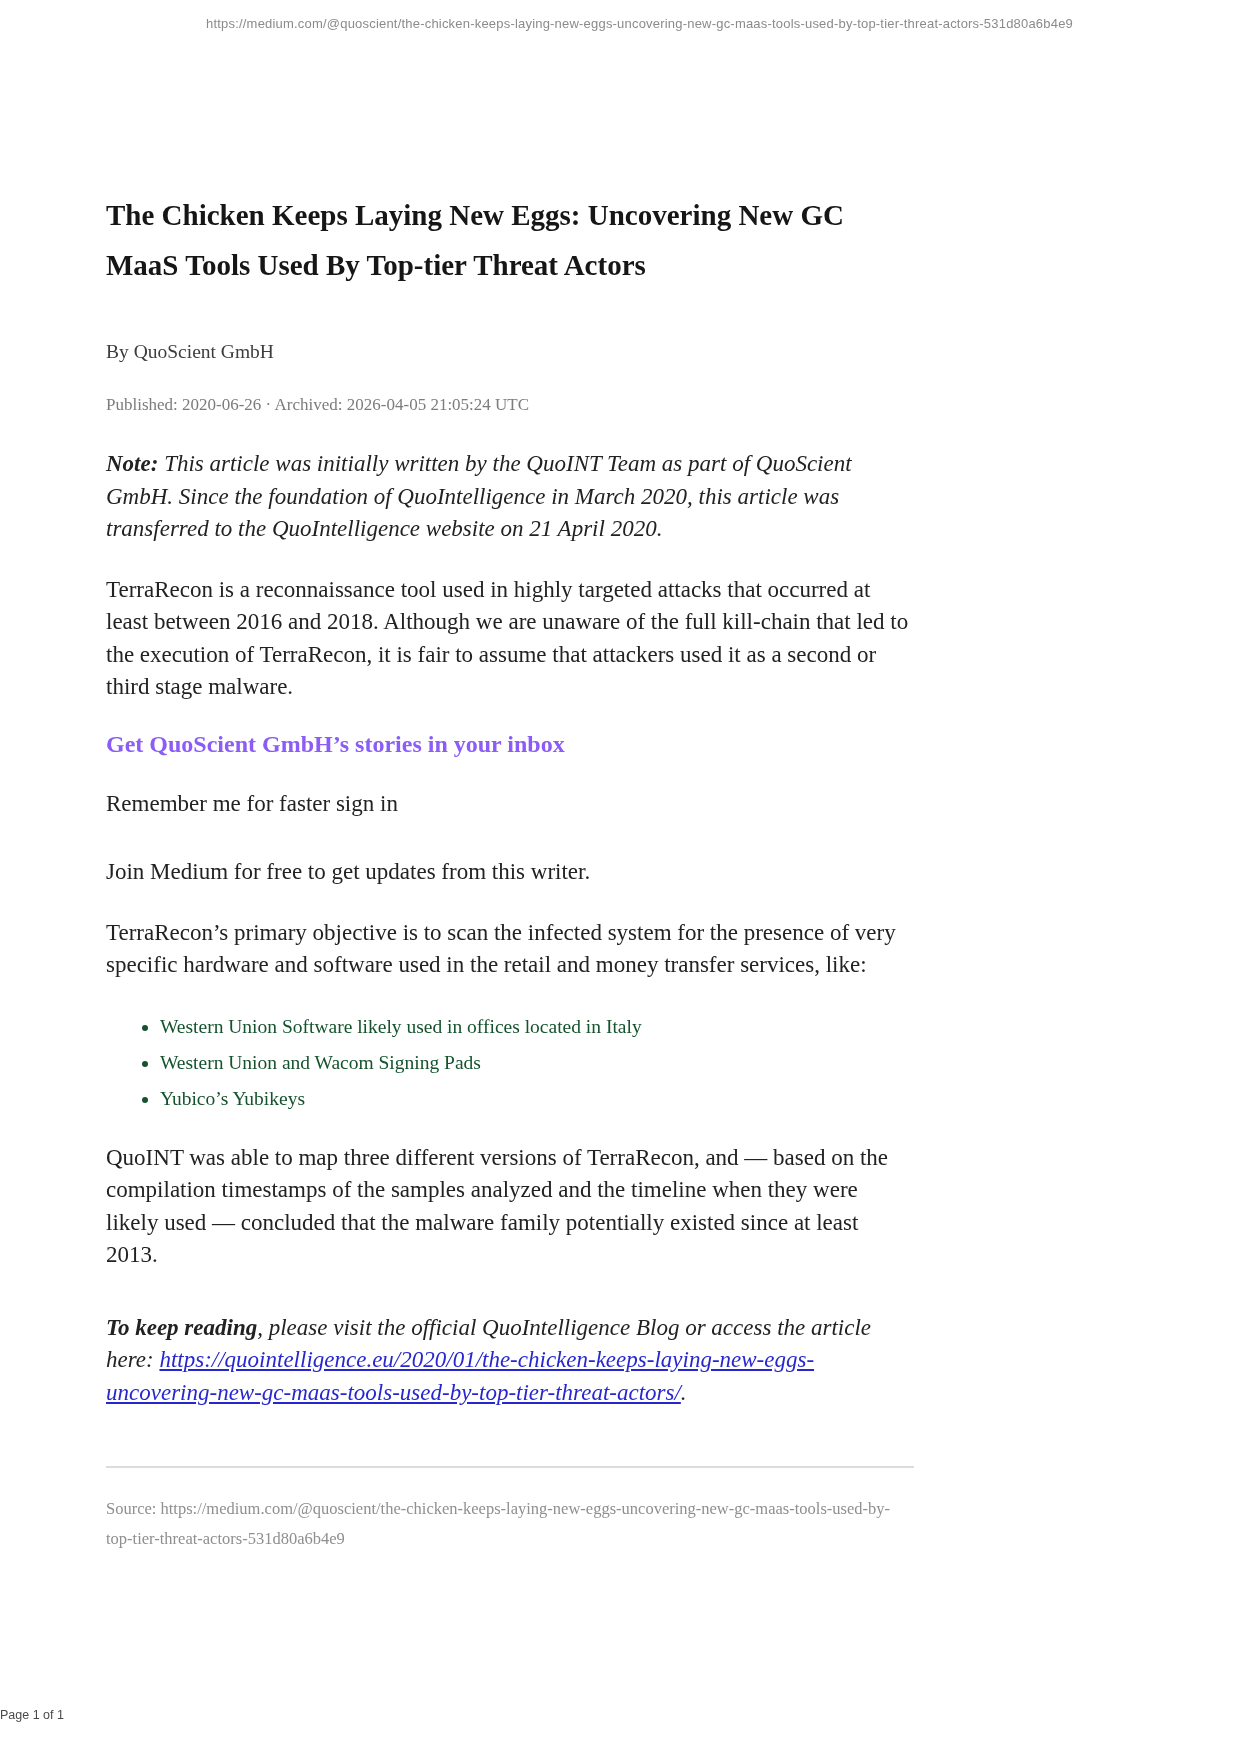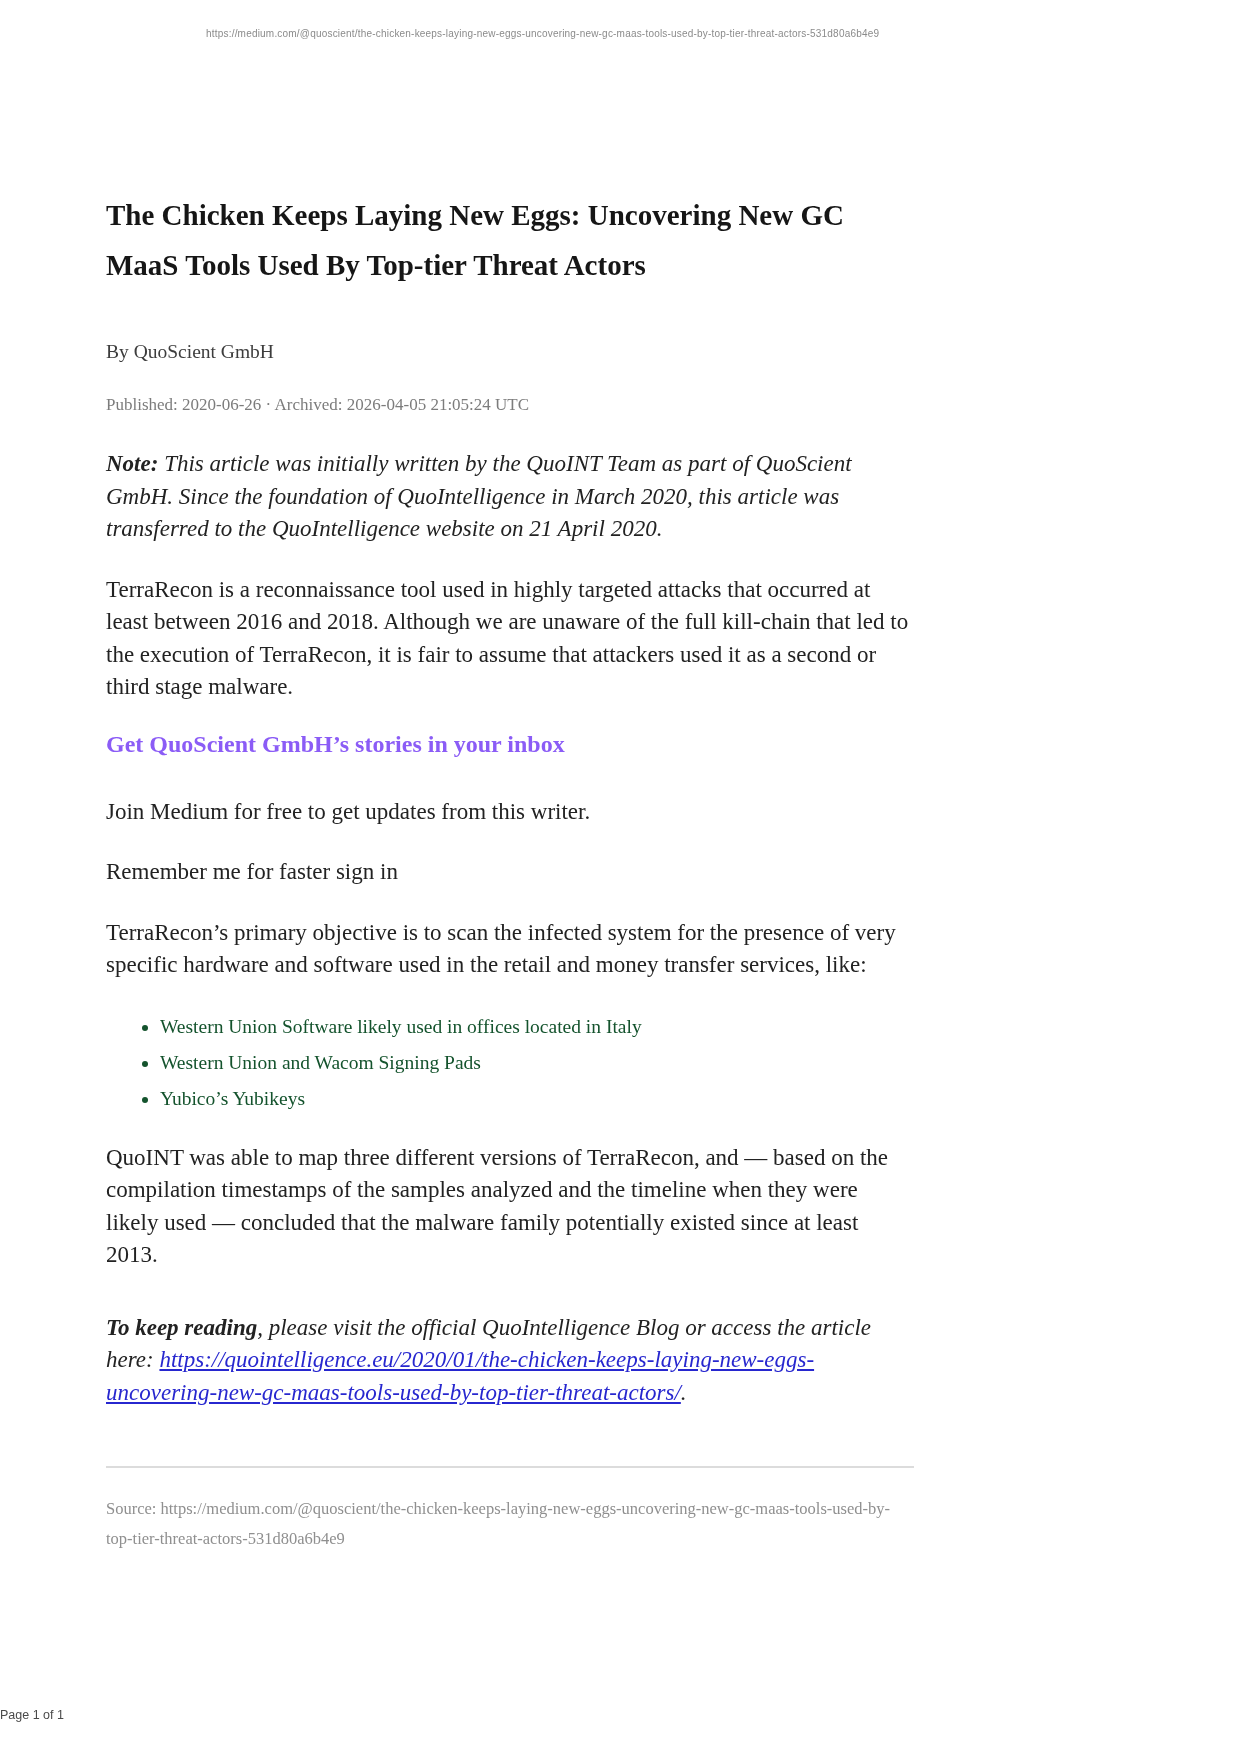--- a/index.html
+++ b/index.html
@@ -7,26 +7,26 @@
   body {
     width: 1242px;
     height: 1756px;
     background: #ffffff;
     position: relative;
     font-family: "Liberation Serif", serif;
     color: #212121;
   }
   .print-header {
     position: absolute;
-    top: 28px;
+    top: 16px;
     left: 0;
     width: 100%;
     padding-left: 206px;
     font-family: "Liberation Sans", sans-serif;
-    font-size: 10px;
+    font-size: 13px;
     letter-spacing: 0.2px;
     color: #8b8b8b;
     white-space: nowrap;
   }
   .content {
     padding: 190px 104px 0 106px;
     width: 1018px;
   }
   h1.title {
     margin: 0;
@@ -123,23 +123,23 @@
     <p class="byline">By QuoScient GmbH</p>
 
     <p class="meta">Published: 2020-06-26 · Archived: 2026-04-05 21:05:24 UTC</p>
 
     <p class="para note-para"><span class="note-label">Note:</span><span> This article was initially written by the QuoINT Team as part of QuoScient GmbH. Since the foundation of QuoIntelligence in March 2020, this article was transferred to the QuoIntelligence website on 21 April 2020.</span></p>
 
     <p class="para">TerraRecon is a reconnaissance tool used in highly targeted attacks that occurred at least between 2016 and 2018. Although we are unaware of the full kill-chain that led to the execution of TerraRecon, it is fair to assume that attackers used it as a second or third stage malware.</p>
 
     <h2 class="inbox-heading">Get QuoScient GmbH’s stories in your inbox</h2>
 
+    <p class="para">Remember me for faster sign in</p>
+
     <p class="para gap-lg">Join Medium for free to get updates from this writer.</p>
-
-    <p class="para">Remember me for faster sign in</p>
 
     <p class="para">TerraRecon’s primary objective is to scan the infected system for the presence of very specific hardware and software used in the retail and money transfer services, like:</p>
 
     <ul class="hardware-list">
       <li>Western Union Software likely used in offices located in Italy</li>
       <li>Western Union and Wacom Signing Pads</li>
       <li>Yubico’s Yubikeys</li>
     </ul>
 
     <p class="para">QuoINT was able to map three different versions of TerraRecon, and — based on the compilation timestamps of the samples analyzed and the timeline when they were likely used — concluded that the malware family potentially existed since at least 2013.</p>

